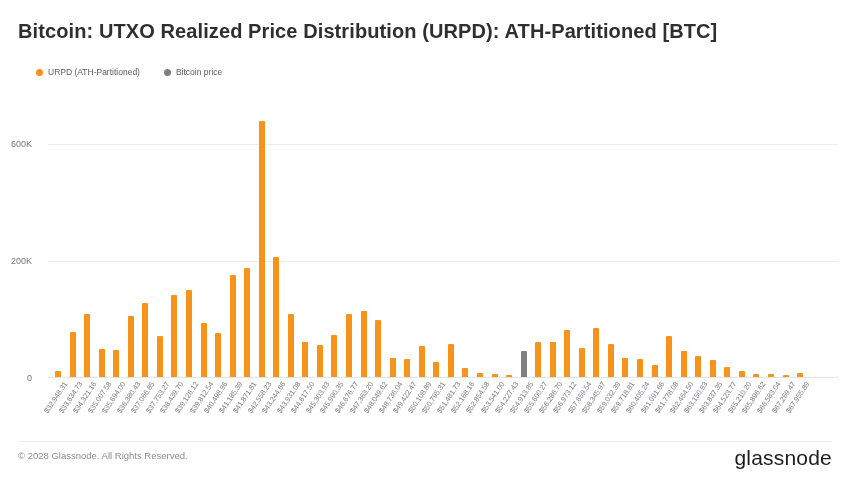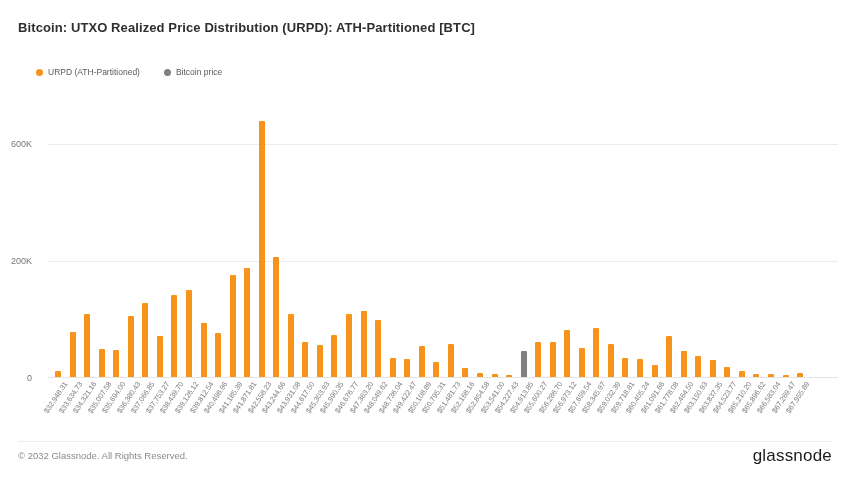--- a/index.html
+++ b/index.html
@@ -19,21 +19,21 @@
     width: 850px;
     height: 478px;
     position: relative;
     box-sizing: border-box;
   }
   
   .chart-title {
     position: absolute;
     left: 18px;
     top: 20px;
-    font-size: 13px;
+    font-size: 20px;
     font-weight: 700;
     color: #2f2f2f;
     letter-spacing: 0.1px;
     white-space: nowrap;
   }
   
   .legend {
     position: absolute;
     left: 36px;
     top: 66px;
@@ -142,21 +142,21 @@
     left: 18px;
     top: 450px;
     font-size: 9.5px;
     color: #8b8b8b;
     white-space: nowrap;
   }
   .brand {
     position: absolute;
     right: 18px;
     top: 446px;
-    font-size: 17px;
+    font-size: 21px;
     font-weight: 400;
     color: #1c1c1c;
     letter-spacing: 0.2px;
     white-space: nowrap;
   }
 </style>
 </head>
 <body>
 
 <div id="page">
@@ -291,16 +291,16 @@
         <div class="xlabel" style="left: 683.3px;">$64,523.77</div>
         <div class="xlabel" style="left: 697.85px;">$65,210.20</div>
         <div class="xlabel" style="left: 712.4px;">$65,896.62</div>
         <div class="xlabel" style="left: 726.95px;">$66,583.04</div>
         <div class="xlabel" style="left: 741.5px;">$67,269.47</div>
         <div class="xlabel" style="left: 756.05px;">$67,955.89</div>
       </div>
   </div>
 
   <div class="footer-rule"></div>
-  <div class="copyright">© 2032 Glassnode. All Rights Reserved.</div>
+  <div class="copyright">© 2028 Glassnode. All Rights Reserved.</div>
   <div class="brand">glassnode</div>
 
 </div>
 
 </body></html>

